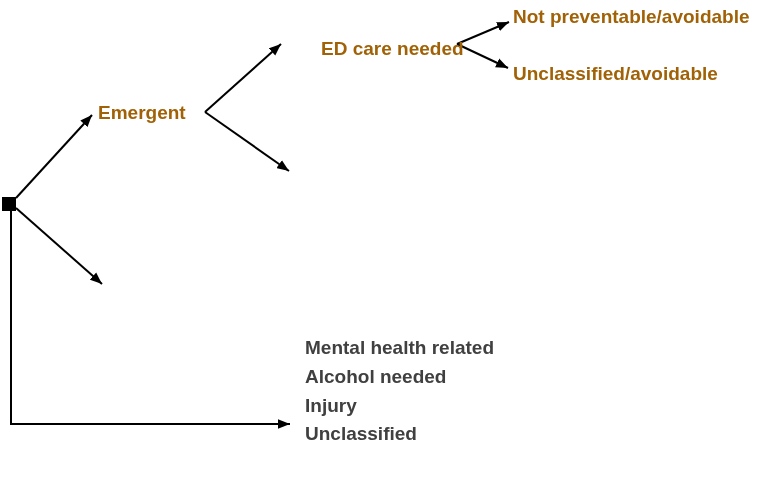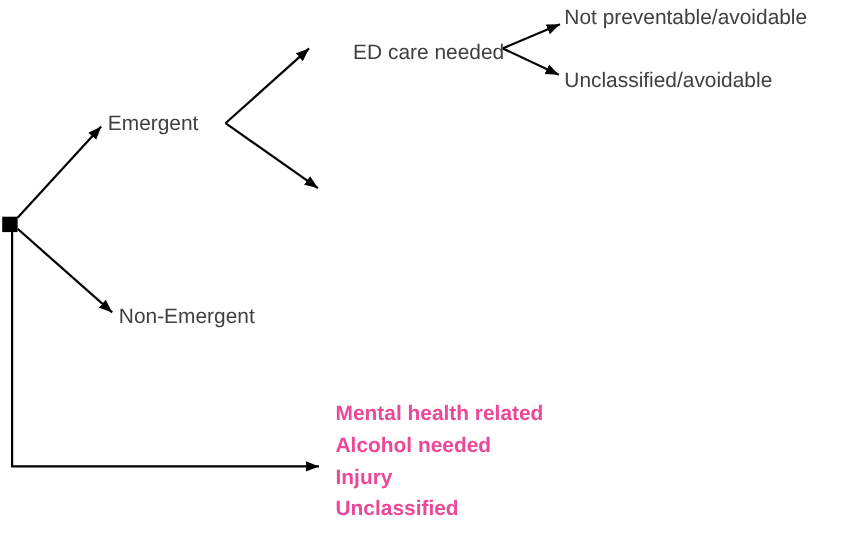--- a/index.html
+++ b/index.html
@@ -16,32 +16,32 @@
     font-family: "Liberation Sans", sans-serif;
   }
   .svg-layer {
     position: absolute;
     left: 0;
     top: 0;
   }
   .node-label {
     position: absolute;
     font-size: 19px;
-    font-weight: normal;
+    font-weight: bold;
     line-height: 19px;
-    color: #404040;
+    color: #a16207;
     white-space: nowrap;
   }
   .category-list {
     position: absolute;
     left: 305px;
-    top: 363px;
+    top: 334px;
     font-size: 19px;
     font-weight: bold;
-    color: #ec4899;
+    color: #404040;
   }
   .category-list .category-item {
     line-height: 28.75px;
     white-space: nowrap;
   }
 </style>
 </head>
 <body>
 
 <div class="canvas">
@@ -72,21 +72,20 @@
 
   <div class="node-label" style="left:98px; top:103px;">Emergent</div>
 
   <div class="node-label" style="left:298px; top:39px;margin-left:23px;">ED care needed</div>
 
   <div class="node-label" style="left:513px; top:7px;">Not preventable/avoidable</div>
 
   <div class="node-label" style="left:513px; top:64px;">Unclassified/avoidable</div>
 
 
-  <div class="node-label" style="left:108px; top:279px;">Non-Emergent</div>
 
   <div class="category-list">
     <div class="category-item">Mental health related</div>
     <div class="category-item">Alcohol needed</div>
     <div class="category-item">Injury</div>
     <div class="category-item">Unclassified</div>
   </div>
 
 </div>
 

